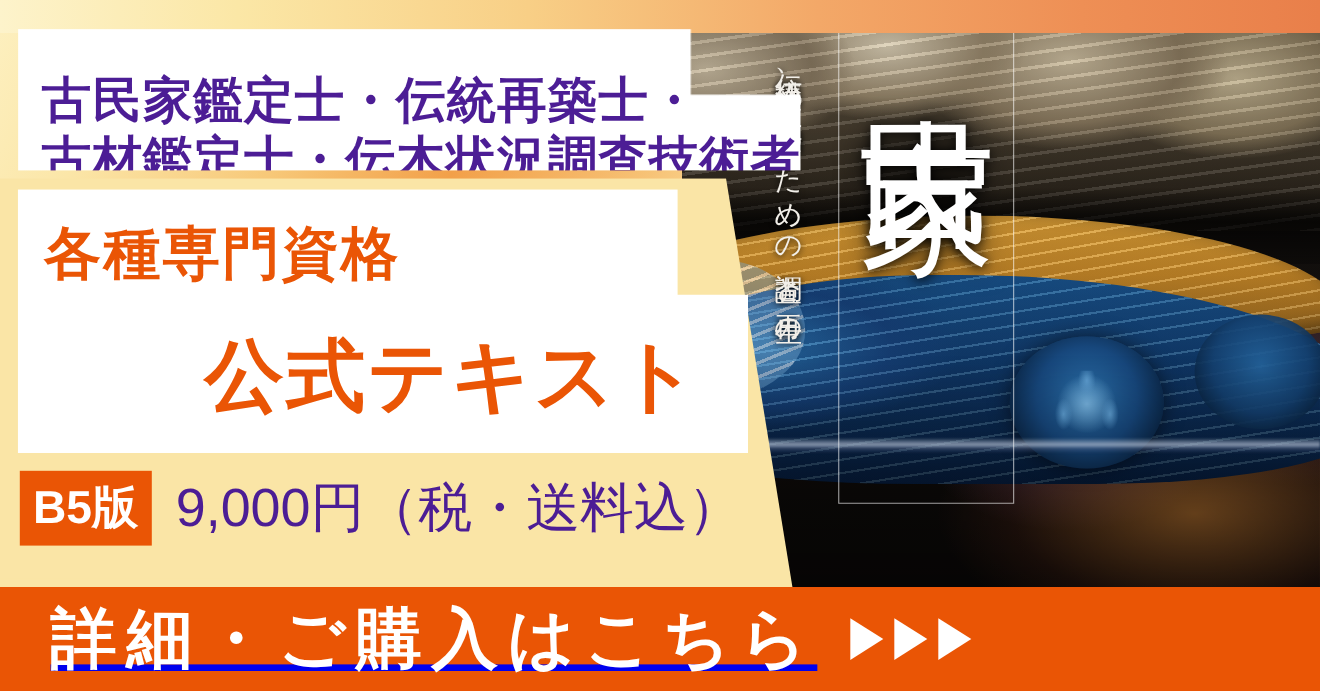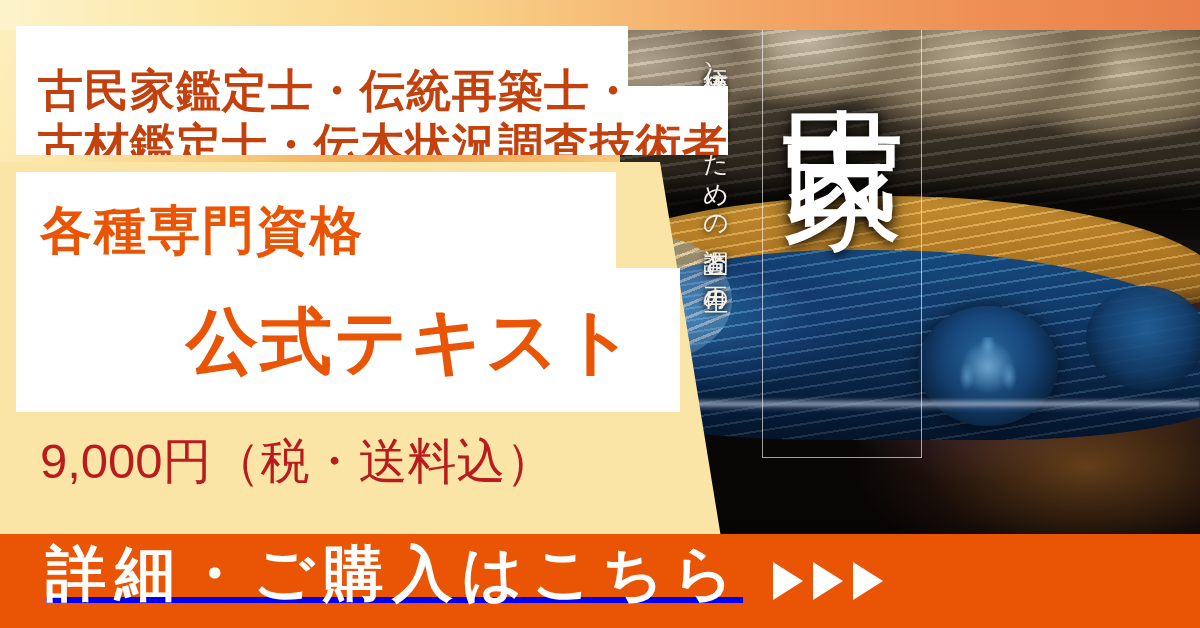--- a/index.html
+++ b/index.html
@@ -186,21 +186,21 @@
   
   .panel-head {
     position:absolute; left:16px; top:26px;
     width:712px; height:129px;
     background:#fff;
     clip-path:polygon(0 0, 612px 0, 612px 60px, 712px 60px, 712px 129px, 0 129px);
   }
   .head-line {
     position:absolute;
     left:22px;
-    color:#c2410c;
+    color:#4c1d95;
     font-weight:bold;
     font-size:45px;
     letter-spacing:1px;
     white-space:nowrap;
   }
   .head-line.l1 { top:35px; }
   .head-line.l2 { top:89px; }
 
   
   .panel-claim {
@@ -237,33 +237,33 @@
     color:#fff;
     font-weight:bold;
     font-size:42px;
     line-height:1;
     padding:12px 12px 14px 12px;
     letter-spacing:0px;
     white-space:nowrap;
   }
   .price-text {
     margin-left:22px;
-    color:#b91c1c;
+    color:#4c1d95;
     font-size:49px;
     font-weight:normal;
     letter-spacing:0px;
     white-space:nowrap;
   }
 
   
   .cta {
     position:absolute; left:0; top:534px;
     width:1200px; height:94px;
     background:#ea5505;
-    display:flex; 
+    display:flex; align-items:center;
   }
   .cta-label {
     color:#fff;
     font-weight:bold;
     font-size:60px;
     letter-spacing:9px;
     margin-left:46px;
     white-space:nowrap;
   }
   .cta-arrows {
@@ -315,20 +315,21 @@
     <div class="head-line l1">古民家鑑定士・伝統再築士・</div>
     <div class="head-line l2">古材鑑定士・伝木状況調査技術者</div>
   </div>
 
   <div class="panel-claim">
     <div class="claim-1">各種専門資格</div>
     <div class="claim-2">公式テキスト</div>
   </div>
 
   <div class="price-row">
+    <span class="badge-size">B5版</span>
     <span class="price-text">9,000円（税・送料込）</span>
   </div>
 
   <div class="cta-top-sliver"></div>
 
   <a class="cta" href="#">
     <span class="cta-label">詳細・ご購入はこちら</span>
     <span class="cta-arrows">
       <i></i>
       <i></i>

